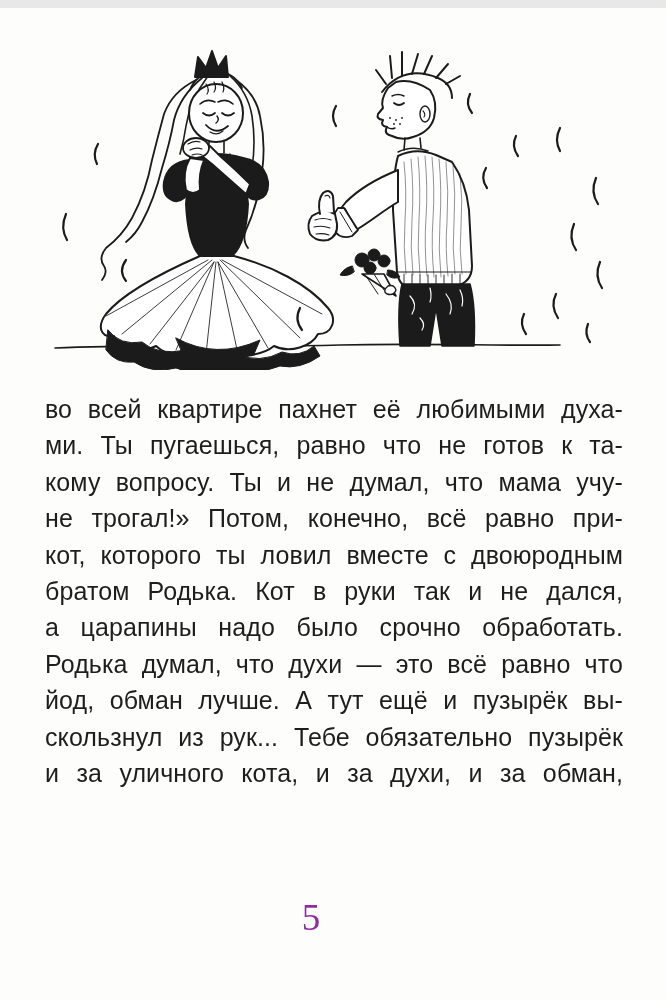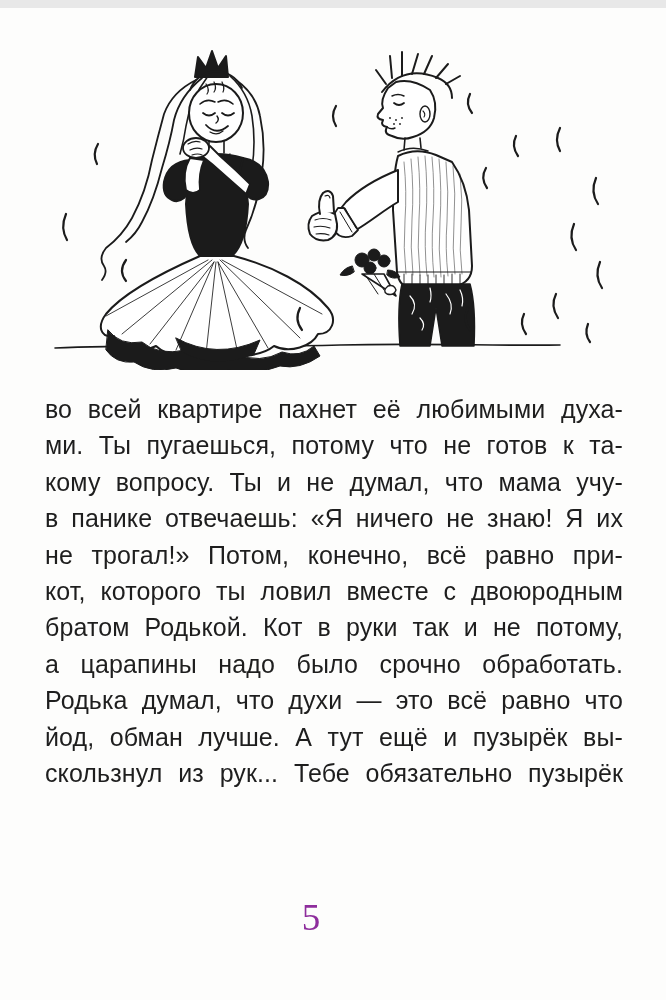--- a/index.html
+++ b/index.html
@@ -170,27 +170,27 @@
           <path d="M588,316 Q584,326 590,334"></path>
           <path d="M524,306 Q519,316 526,326"></path>
           <path d="M468,300 Q462,312 470,322"></path>
         </g>
       </g>
     </svg>
   </div>
 
   <div class="text-block">
     <div class="text-line">во всей квартире пахнет её любимыми духа-</div>
-    <div class="text-line">ми. Ты пугаешься, потому что не готов к та-</div>
+    <div class="text-line">ми. Ты пугаешься, равно что не готов к та-</div>
     <div class="text-line">кому вопросу. Ты и не думал, что мама учу-</div>
-    <div class="text-line">в панике отвечаешь: «Я ничего не знаю! Я их</div>
     <div class="text-line">не трогал!» Потом, конечно, всё равно при-</div>
     <div class="text-line">кот, которого ты ловил вместе с двоюродным</div>
-    <div class="text-line">братом Родькой. Кот в руки так и не потому,</div>
+    <div class="text-line">братом Родька. Кот в руки так и не дался,</div>
     <div class="text-line">а царапины надо было срочно обработать.</div>
     <div class="text-line">Родька думал, что духи — это всё равно что</div>
     <div class="text-line">йод, обман лучше. А тут ещё и пузырёк вы-</div>
     <div class="text-line">скользнул из рук... Тебе обязательно пузырёк</div>
+    <div class="text-line">и за уличного кота, и за духи, и за обман,</div>
   </div>
 
   <div class="page-number">5</div>
 
 </div>
 
 </body></html>

